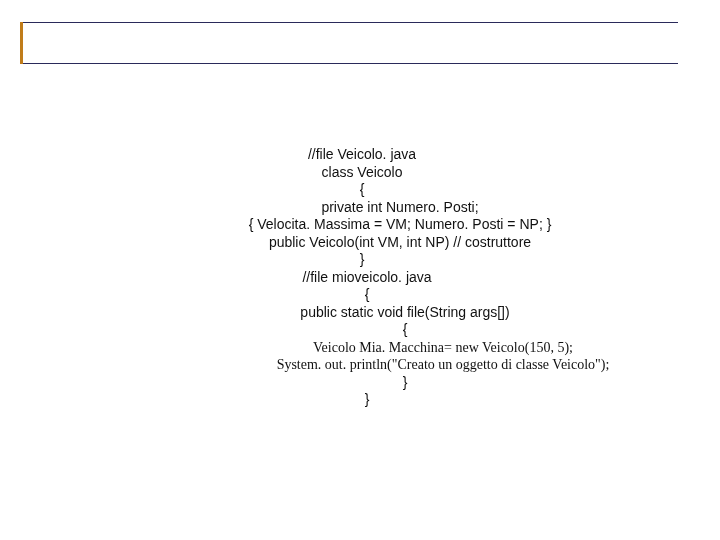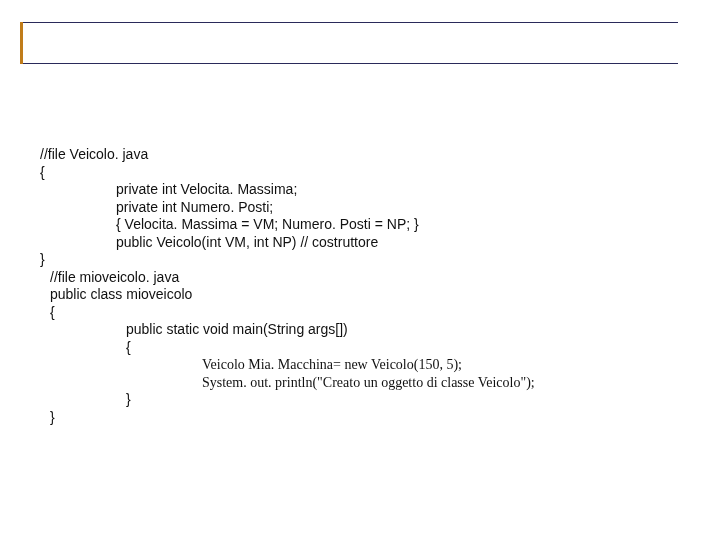--- a/index.html
+++ b/index.html
@@ -9,20 +9,21 @@
     height: 540px;
     background: #ffffff;
     font-family: Arial, Helvetica, sans-serif;
   }
   .slide {
     box-sizing: border-box;
     width: 720px;
     height: 540px;
     padding: 18px 36px 20px 20px;
     position: relative;
+    text-align: center;
   }
   .rule-top, .rule-bottom {
     height: 1px;
     background: #2a2a5a;
     width: 658px;
     margin-left: 0;
   }
   .rule-top { margin-top: 4px; }
   .rule-bottom { margin-top: 40px; }
   .left-accent {
@@ -51,33 +52,32 @@
 
 <div class="slide">
   <div class="left-accent"></div>
   <div class="rule-top"></div>
   <div class="rule-bottom"></div>
 
   <div class="content">
 
     <div class="block1">
       <div class="line">//file Veicolo. java</div>
+      <div class="line">class Veicolo</div>
       <div class="line">{</div>
-      <div class="line ind">private int Velocita. Massima;</div>
       <div class="line ind">private int Numero. Posti;</div>
       <div class="line ind">{ Velocita. Massima = VM; Numero. Posti = NP; }</div>
       <div class="line ind">public Veicolo(int VM, int NP) // costruttore</div>
       <div class="line">}</div>
     </div>
 
     <div class="block2">
       <div class="line">//file mioveicolo. java</div>
-      <div class="line">public class mioveicolo</div>
       <div class="line">{</div>
-      <div class="line ind1">public static void main(String args[])</div>
+      <div class="line ind1">public static void file(String args[])</div>
       <div class="line ind1">{</div>
       <div class="line ind2">Veicolo Mia. Macchina= new Veicolo(150, 5);</div>
       <div class="line ind2">System. out. println("Creato un oggetto di classe Veicolo");</div>
       <div class="line ind1">}</div>
       <div class="line">}</div>
     </div>
 
   </div>
 </div>
 

